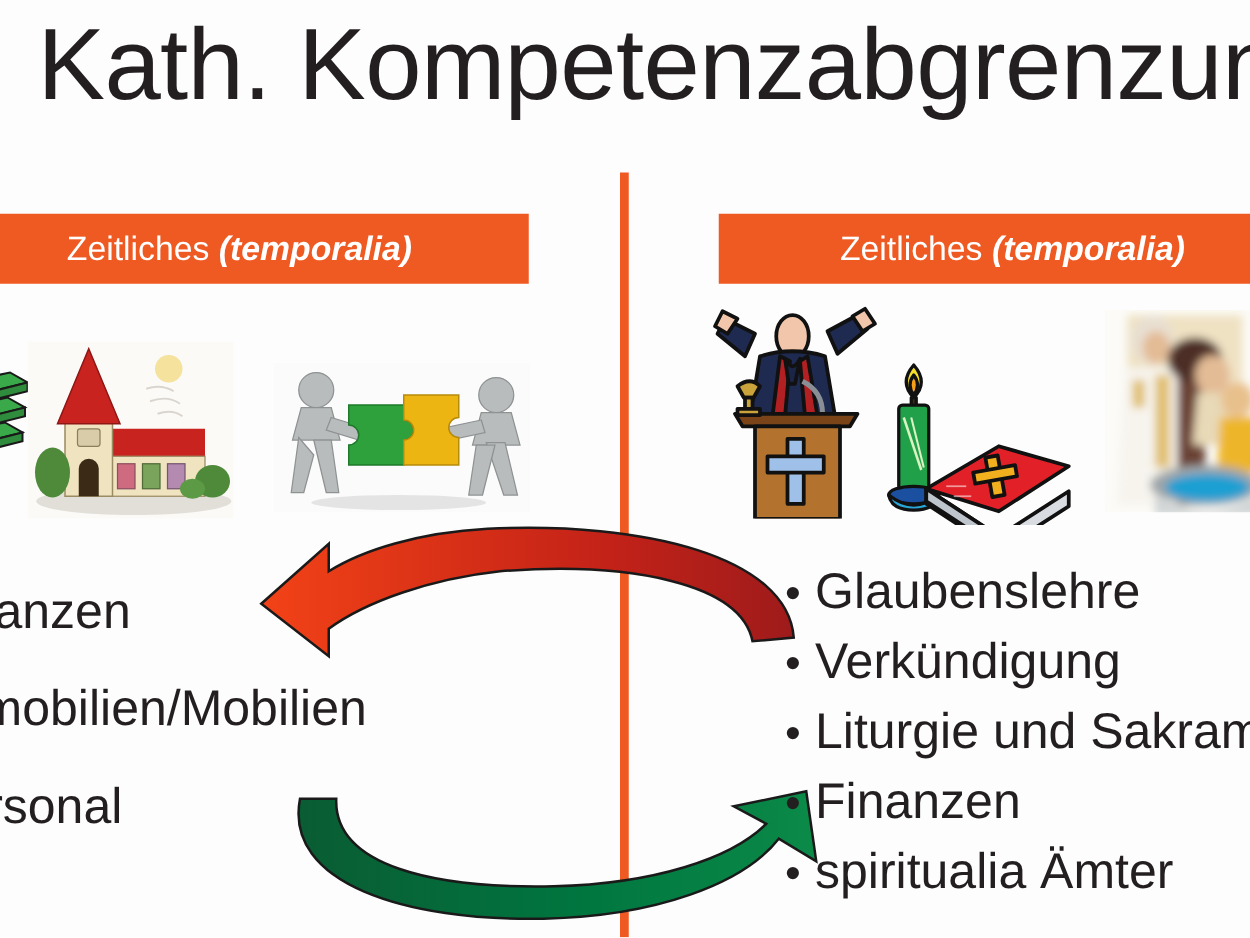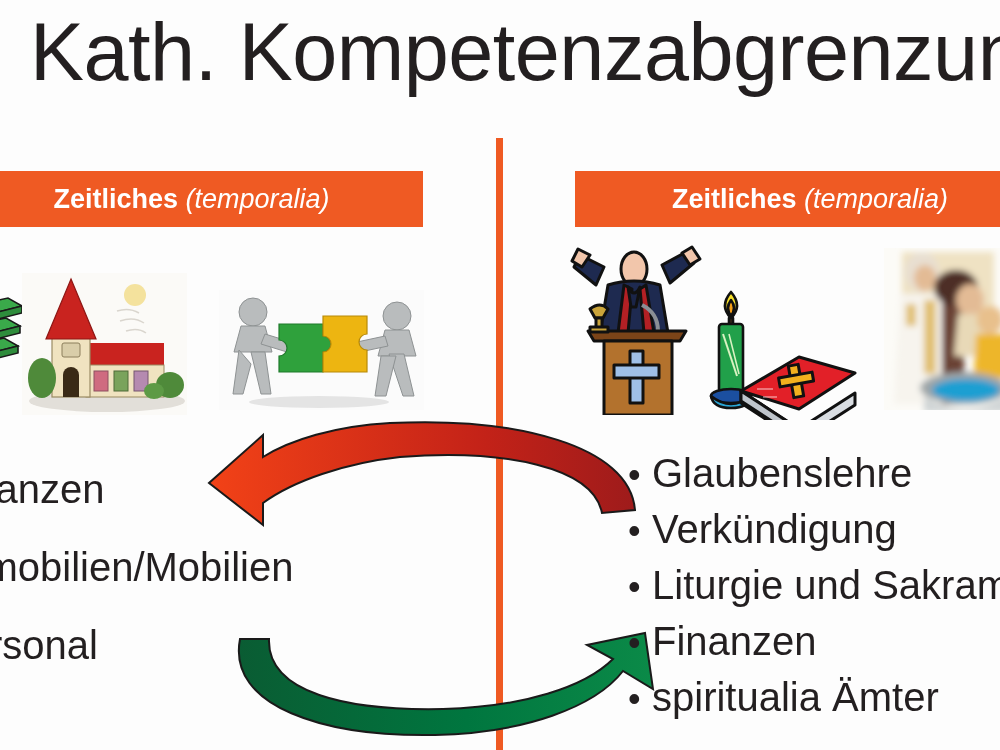--- a/index.html
+++ b/index.html
@@ -64,22 +64,22 @@
   #hdr-left {
     left: -40px;
     width: 463px;
     text-align: center;
   }
   #hdr-right {
     left: 575px;
     width: 470px;
     text-align: center;
   }
-  .hdr-bar b { font-weight: 700; }
-  .hdr-bar i { font-style: italic; font-weight: 400; }
+  .hdr-bar b { font-weight: 400; }
+  .hdr-bar i { font-style: italic; font-weight: 700; }
 
   
   .list {
     position: absolute;
     font-size: 40px;
     color: #231f20;
     white-space: nowrap;
   }
   #list-left {
     left: -60px;

